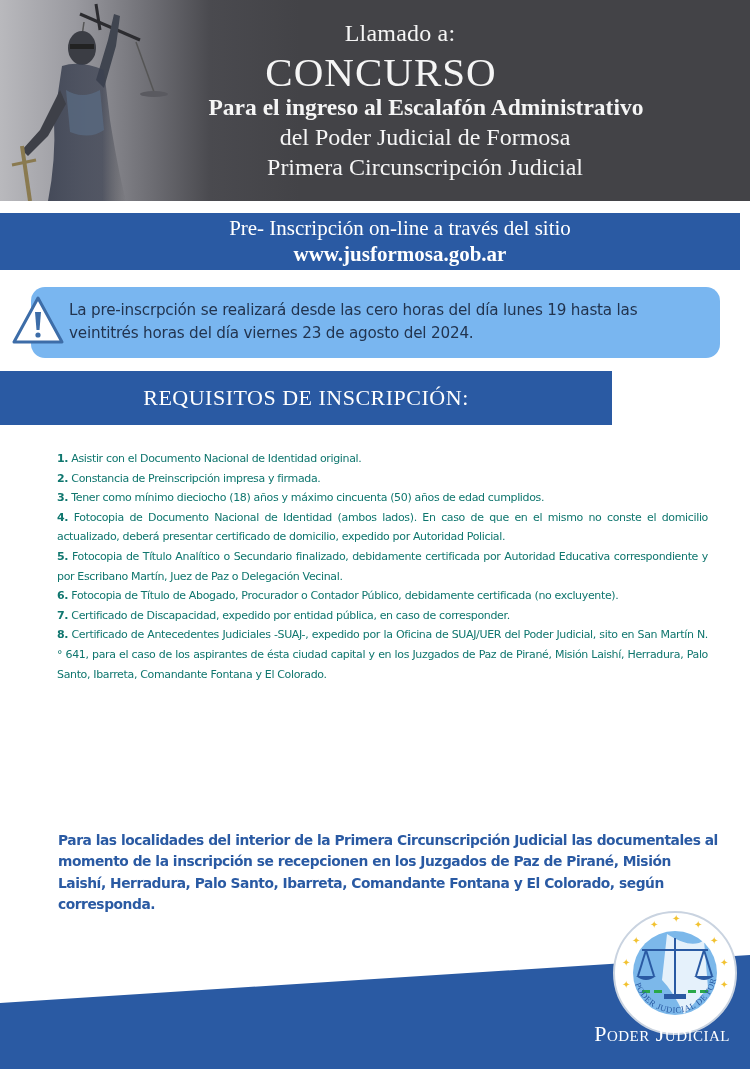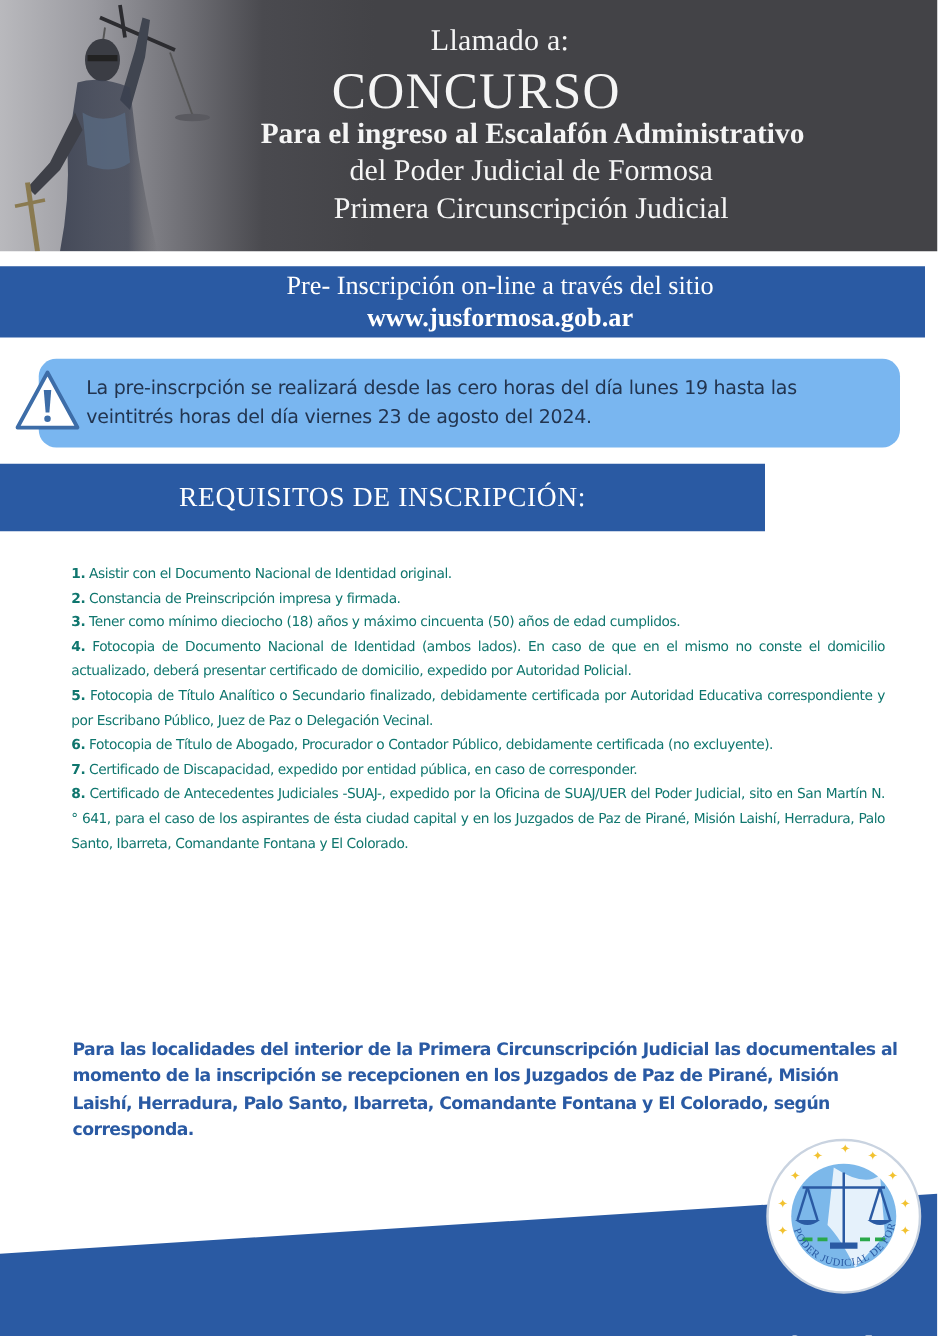--- a/index.html
+++ b/index.html
@@ -115,21 +115,21 @@
 </svg>
 <div class="notice-text">La pre-inscrpción se realizará desde las cero horas del día lunes 19 hasta las veintitrés horas del día viernes 23 de agosto del 2024.</div>
 
 <div class="band2">REQUISITOS DE INSCRIPCIÓN:</div>
 
 <div class="reqs">
   <p><b>1.</b> <span>Asistir con el Documento Nacional de Identidad original.</span></p>
   <p><b>2.</b> <span>Constancia de Preinscripción impresa y firmada.</span></p>
   <p><b>3.</b> <span>Tener como mínimo dieciocho (18) años y máximo cincuenta (50) años de edad cumplidos.</span></p>
   <p><b>4.</b> <span>Fotocopia de Documento Nacional de Identidad (ambos lados). En caso de que en el mismo no conste el domicilio actualizado, deberá presentar certificado de domicilio, expedido por Autoridad Policial.</span></p>
-  <p><b>5.</b> <span>Fotocopia de Título Analítico o Secundario finalizado, debidamente certificada por Autoridad Educativa correspondiente y por Escribano Público, Juez de Paz o Delegación Vecinal.</span></p>
+  <p><b>5.</b> <span>Fotocopia de Título Analítico o Secundario finalizado, debidamente certificada por Autoridad Educativa correspondiente y por Escribano Martín, Juez de Paz o Delegación Vecinal.</span></p>
   <p><b>6.</b> <span>Fotocopia de Título de Abogado, Procurador o Contador Público, debidamente certificada (no excluyente).</span></p>
   <p><b>7.</b> <span>Certificado de Discapacidad, expedido por entidad pública, en caso de corresponder.</span></p>
   <p><b>8.</b> <span>Certificado de Antecedentes Judiciales -SUAJ-, expedido por la Oficina de SUAJ/UER del Poder Judicial, sito en San Martín N.° 641, para el caso de los aspirantes de ésta ciudad capital y en los Juzgados de Paz de Pirané, Misión Laishí, Herradura, Palo Santo, Ibarreta, Comandante Fontana y El Colorado.</span></p>
 </div>
 
 <div class="note">Para las localidades del interior de la Primera Circunscripción Judicial las documentales al momento de la inscripción se recepcionen en los Juzgados de Paz de Pirané, Misión Laishí, Herradura, Palo Santo, Ibarreta, Comandante Fontana y El Colorado, según corresponda.</div>
 
 <svg class="footer-shape" viewBox="0 0 750 119" preserveAspectRatio="none">
   <polygon points="0,53 750,5 750,119 0,119" fill="#2a5aa3"></polygon>
 </svg>
@@ -166,14 +166,15 @@
       <rect x="76" y="80" width="8" height="3"></rect>
       <rect x="88" y="80" width="8" height="3"></rect>
     </g>
   <path id="arc" d="M22 70 A42 42 0 0 0 104 70" fill="none"></path>
   <text font-size="8.5" fill="#2a5aa3" font-family="Liberation Serif, serif" letter-spacing="0.5">
     <textPath href="#arc" startOffset="4">PODER JUDICIAL DE FORMOSA</textPath>
   </text>
 </svg>
 
 <div class="brand">
+  <div class="t1">Poder Judicial</div>
   <div class="t2">de la Provincia de Formosa</div>
 </div>
 
 </body></html>

